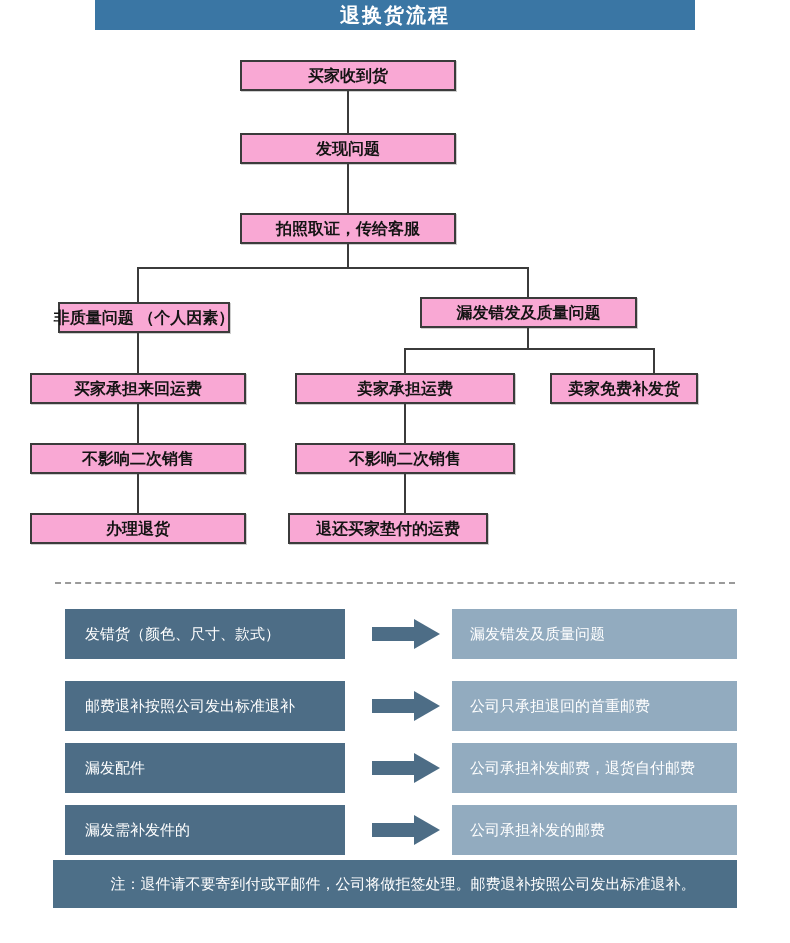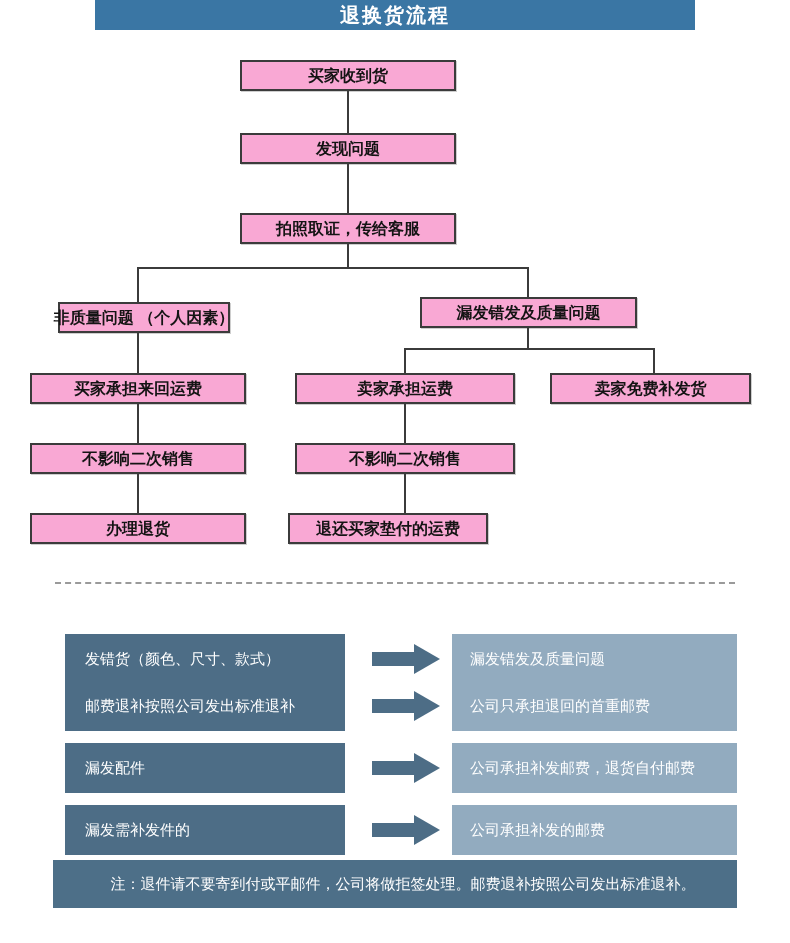--- a/index.html
+++ b/index.html
@@ -53,21 +53,21 @@
     <span class="header-title">退换货流程</span>
   </div>
 
   <div class="fc-box" style="left:240px; top:60px;  width:216px;">买家收到货</div>
   <div class="fc-box" style="left:240px; top:133px; width:216px;">发现问题</div>
   <div class="fc-box" style="left:240px; top:213px; width:216px;">拍照取证，传给客服</div>
   <div class="fc-box" style="left:30px;  top:302px; width:172px;margin-left:28px;">非质量问题 （个人因素）</div>
   <div class="fc-box" style="left:420px; top:297px; width:217px;">漏发错发及质量问题</div>
   <div class="fc-box" style="left:30px;  top:373px; width:216px;">买家承担来回运费</div>
   <div class="fc-box" style="left:295px; top:373px; width:220px;">卖家承担运费</div>
-  <div class="fc-box" style="left:550px; top:373px; width:201px;">卖家免费补发货</div>
+  <div class="fc-box" style="left:550px; top:373px; width:148px;">卖家免费补发货</div>
   <div class="fc-box" style="left:30px;  top:443px; width:216px;">不影响二次销售</div>
   <div class="fc-box" style="left:295px; top:443px; width:220px;">不影响二次销售</div>
   <div class="fc-box" style="left:30px;  top:513px; width:216px;font-family:Liberation Serif, serif;">办理退货</div>
   <div class="fc-box" style="left:288px; top:513px; width:200px;">退还买家垫付的运费</div>
 
   <div class="line" style="left:347px; top:91px;  width:2px;   height:42px;"></div>
   <div class="line" style="left:347px; top:164px; width:2px;   height:49px;"></div>
   <div class="line" style="left:347px; top:244px; width:2px;   height:24px;"></div>
   <div class="line" style="left:137px; top:267px; width:392px; height:2px;"></div>
   <div class="line" style="left:137px; top:267px; width:2px;   height:35px;"></div>
@@ -77,21 +77,21 @@
   <div class="line" style="left:137px; top:474px; width:2px;   height:39px;"></div>
   <div class="line" style="left:527px; top:328px; width:2px;   height:20px;"></div>
   <div class="line" style="left:404px; top:348px; width:251px; height:2px;"></div>
   <div class="line" style="left:404px; top:348px; width:2px;   height:25px;"></div>
   <div class="line" style="left:653px; top:348px; width:2px;   height:25px;"></div>
   <div class="line" style="left:404px; top:404px; width:2px;   height:39px;"></div>
   <div class="line" style="left:404px; top:474px; width:2px;   height:39px;"></div>
 
   <div class="dashed"></div>
 
-  <div class="policy-row" style="top:634px;">
+  <div class="policy-row" style="top:609px;">
     <div class="cond">发错货（颜色、尺寸、款式）</div>
     <div class="arrow">
         <div class="shaft"></div>
         <div class="head"></div>
       </div>
     <div class="result">漏发错发及质量问题</div>
   </div>
   <div class="policy-row" style="top:681px;">
     <div class="cond">邮费退补按照公司发出标准退补</div>
     <div class="arrow">

